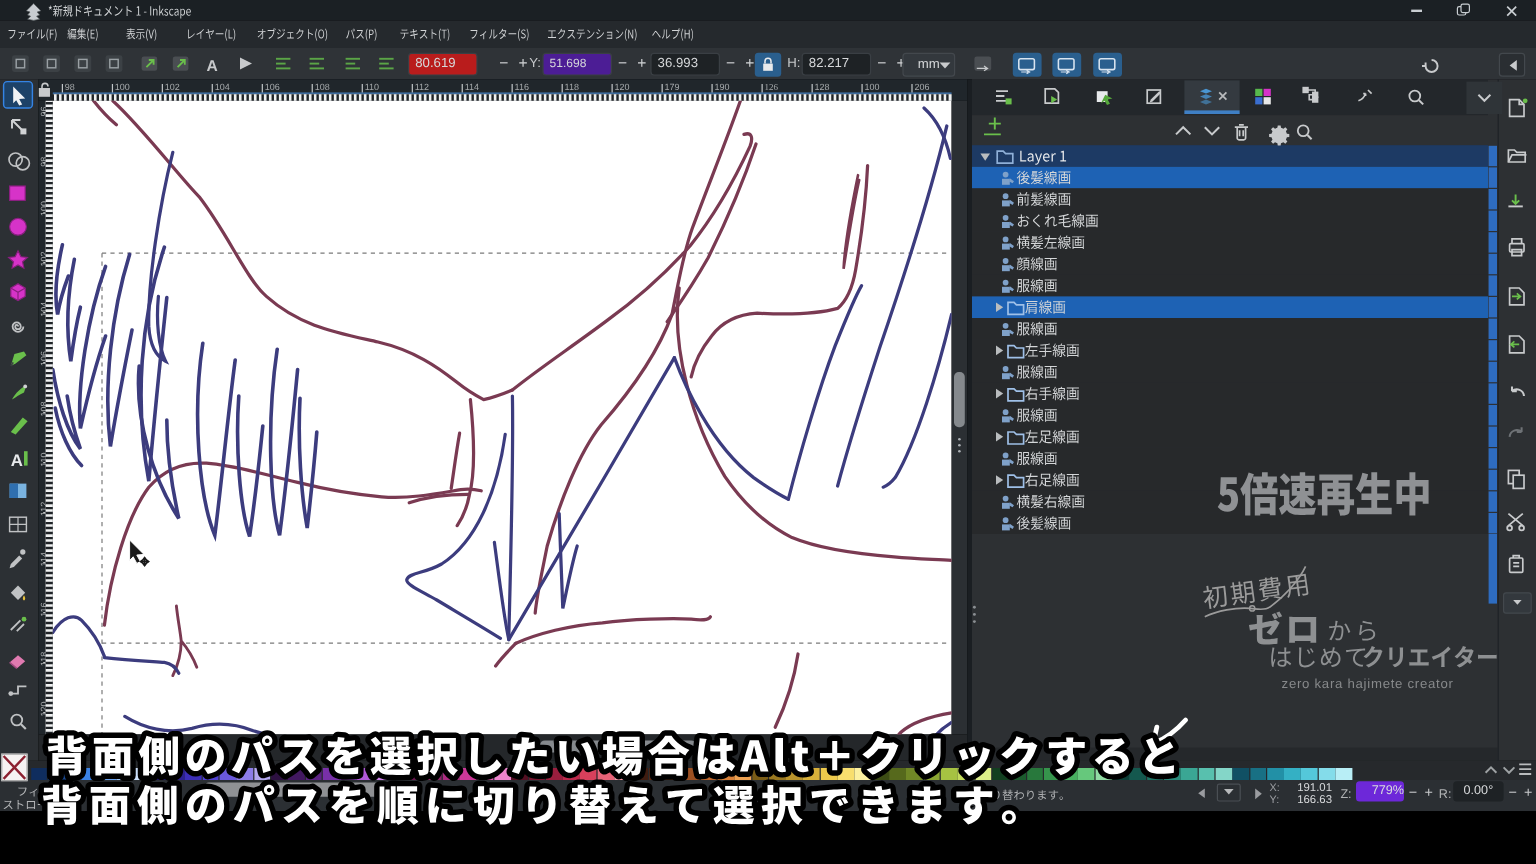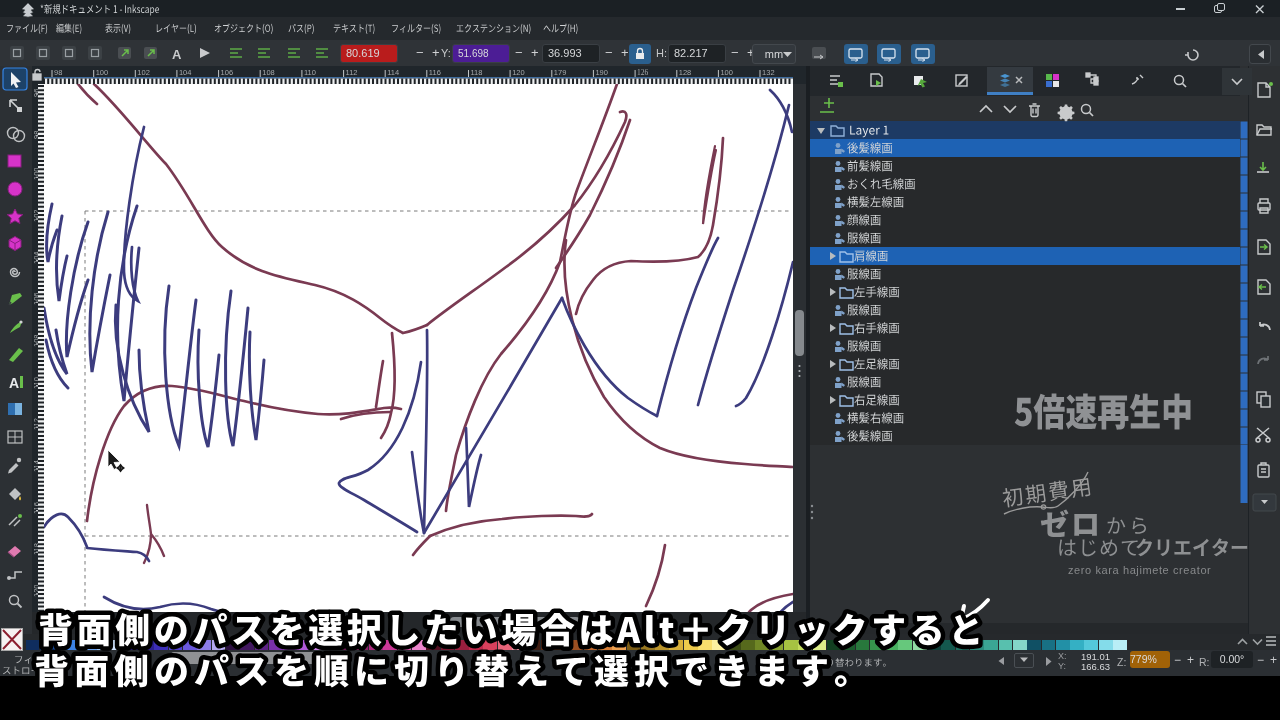--- a/index.html
+++ b/index.html
@@ -141,21 +141,21 @@
 <div style="position:absolute;left:668px;top:44px;width:58px;height:19px;background:#1e2225;border:1px solid #3a3f44;border-radius:3px;color:#d6d8da;font-size:11px;line-height:17px;padding-left:5px">82.217</div>
 <div style="position:absolute;left:731px;top:45px;font-size:13px;color:#d0d2d4;">−</div>
 <div style="position:absolute;left:747px;top:45px;font-size:13px;color:#d0d2d4;">+</div>
 <div style="position:absolute;left:752px;top:44px;width:44px;height:20px;background:#33383d;border:1px solid #43484d;border-radius:3px;color:#d6d8da;font-size:11px;line-height:18px;text-align:center">mm</div>
 <div style="position:absolute;left:1249px;top:44px;width:22px;height:20px;background:#2a2e32;border:1px solid #43484d;border-radius:3px;color:#c6c8ca;font-size:10px;line-height:18px;text-align:center"></div>
 <div style="position:absolute;left:1058px;top:651px;font-size:9px;color:#9a9ca0;">X:</div>
 <div style="position:absolute;left:1058px;top:661px;font-size:9px;color:#9a9ca0;">Y:</div>
 <div style="position:absolute;left:1068px;top:651px;width:42px;text-align:right;font-size:9.5px;color:#d8dadc">191.01</div>
 <div style="position:absolute;left:1068px;top:661px;width:42px;text-align:right;font-size:9.5px;color:#d8dadc">166.63</div>
 <div style="position:absolute;left:1117px;top:656px;font-size:10.5px;color:#b0b2b4;">Z:</div>
-<div style="position:absolute;left:1130px;top:651px;width:40px;height:17px;background:#a16207;border-radius:3px;color:#d8dadc;font-size:10.5px;line-height:16px;text-align:left">779%</div>
+<div style="position:absolute;left:1130px;top:651px;width:40px;height:17px;background:#6d28d9;border-radius:3px;color:#d8dadc;font-size:10.5px;line-height:16px;text-align:right">779%</div>
 <div style="position:absolute;left:1174px;top:653px;font-size:12px;color:#c8cacc;">−</div>
 <div style="position:absolute;left:1187px;top:653px;font-size:12px;color:#c8cacc;">+</div>
 <div style="position:absolute;left:1199px;top:656px;font-size:10.5px;color:#b0b2b4;">R:</div>
 <div style="position:absolute;left:1211px;top:651px;width:42px;height:17px;background:#1e2225;border-radius:3px;color:#d8dadc;font-size:10.5px;line-height:16px;text-align:center">0.00°</div>
 <div style="position:absolute;left:1257px;top:653px;font-size:12px;color:#c8cacc;">−</div>
 <div style="position:absolute;left:1270px;top:653px;font-size:12px;color:#c8cacc;">+</div>
 <div style="position:absolute;left:1014px;top:653px;width:20px;height:15px;border:1px solid #4a4f54;border-radius:2px;color:#b8babc;font-size:8px;line-height:13px;text-align:center"></div>
 <div style="position:absolute;left:54.0px;top:68px;font-size:7.5px;color:#a6aaac;">98</div>
 <div style="position:absolute;left:95.65px;top:68px;font-size:7.5px;color:#a6aaac;">100</div>
 <div style="position:absolute;left:137.3px;top:68px;font-size:7.5px;color:#a6aaac;">102</div>
@@ -166,21 +166,21 @@
 <div style="position:absolute;left:345.55px;top:68px;font-size:7.5px;color:#a6aaac;">112</div>
 <div style="position:absolute;left:387.2px;top:68px;font-size:7.5px;color:#a6aaac;">114</div>
 <div style="position:absolute;left:428.84999999999997px;top:68px;font-size:7.5px;color:#a6aaac;">116</div>
 <div style="position:absolute;left:470.5px;top:68px;font-size:7.5px;color:#a6aaac;">118</div>
 <div style="position:absolute;left:512.15px;top:68px;font-size:7.5px;color:#a6aaac;">120</div>
 <div style="position:absolute;left:553.8px;top:68px;font-size:7.5px;color:#a6aaac;">179</div>
 <div style="position:absolute;left:595.4499999999999px;top:68px;font-size:7.5px;color:#a6aaac;">190</div>
 <div style="position:absolute;left:637.1px;top:68px;font-size:7.5px;color:#a6aaac;font-family:Liberation Serif, serif;">126</div>
 <div style="position:absolute;left:678.75px;top:68px;font-size:7.5px;color:#a6aaac;">128</div>
 <div style="position:absolute;left:720.4px;top:68px;font-size:7.5px;color:#a6aaac;">100</div>
-<div style="position:absolute;left:762.05px;top:68px;font-size:7.5px;color:#a6aaac;">132</div>
+<div style="position:absolute;left:762.05px;top:68px;font-size:7.5px;color:#a6aaac;">206</div>
 <div style="position:absolute;left:32px;top:97.0px;font-size:7.5px;color:#a6aaac;transform:rotate(-90deg);transform-origin:left top">96</div>
 <div style="position:absolute;left:32px;top:138.65px;font-size:7.5px;color:#a6aaac;transform:rotate(-90deg);transform-origin:left top">98</div>
 <div style="position:absolute;left:32px;top:180.3px;font-size:7.5px;color:#a6aaac;transform:rotate(-90deg);transform-origin:left top">100</div>
 <div style="position:absolute;left:32px;top:221.95px;font-size:7.5px;color:#a6aaac;transform:rotate(-90deg);transform-origin:left top">102</div>
 <div style="position:absolute;left:32px;top:263.6px;font-size:7.5px;color:#a6aaac;transform:rotate(-90deg);transform-origin:left top">104</div>
 <div style="position:absolute;left:32px;top:305.25px;font-size:7.5px;color:#a6aaac;transform:rotate(-90deg);transform-origin:left top">106</div>
 <div style="position:absolute;left:32px;top:346.9px;font-size:7.5px;color:#a6aaac;transform:rotate(-90deg);transform-origin:left top">108</div>
 <div style="position:absolute;left:32px;top:388.55px;font-size:7.5px;color:#a6aaac;transform:rotate(-90deg);transform-origin:left top">110</div>
 <div style="position:absolute;left:32px;top:430.2px;font-size:7.5px;color:#a6aaac;transform:rotate(-90deg);transform-origin:left top">112</div>
 <div style="position:absolute;left:32px;top:471.84999999999997px;font-size:7.5px;color:#a6aaac;transform:rotate(-90deg);transform-origin:left top">114</div>

